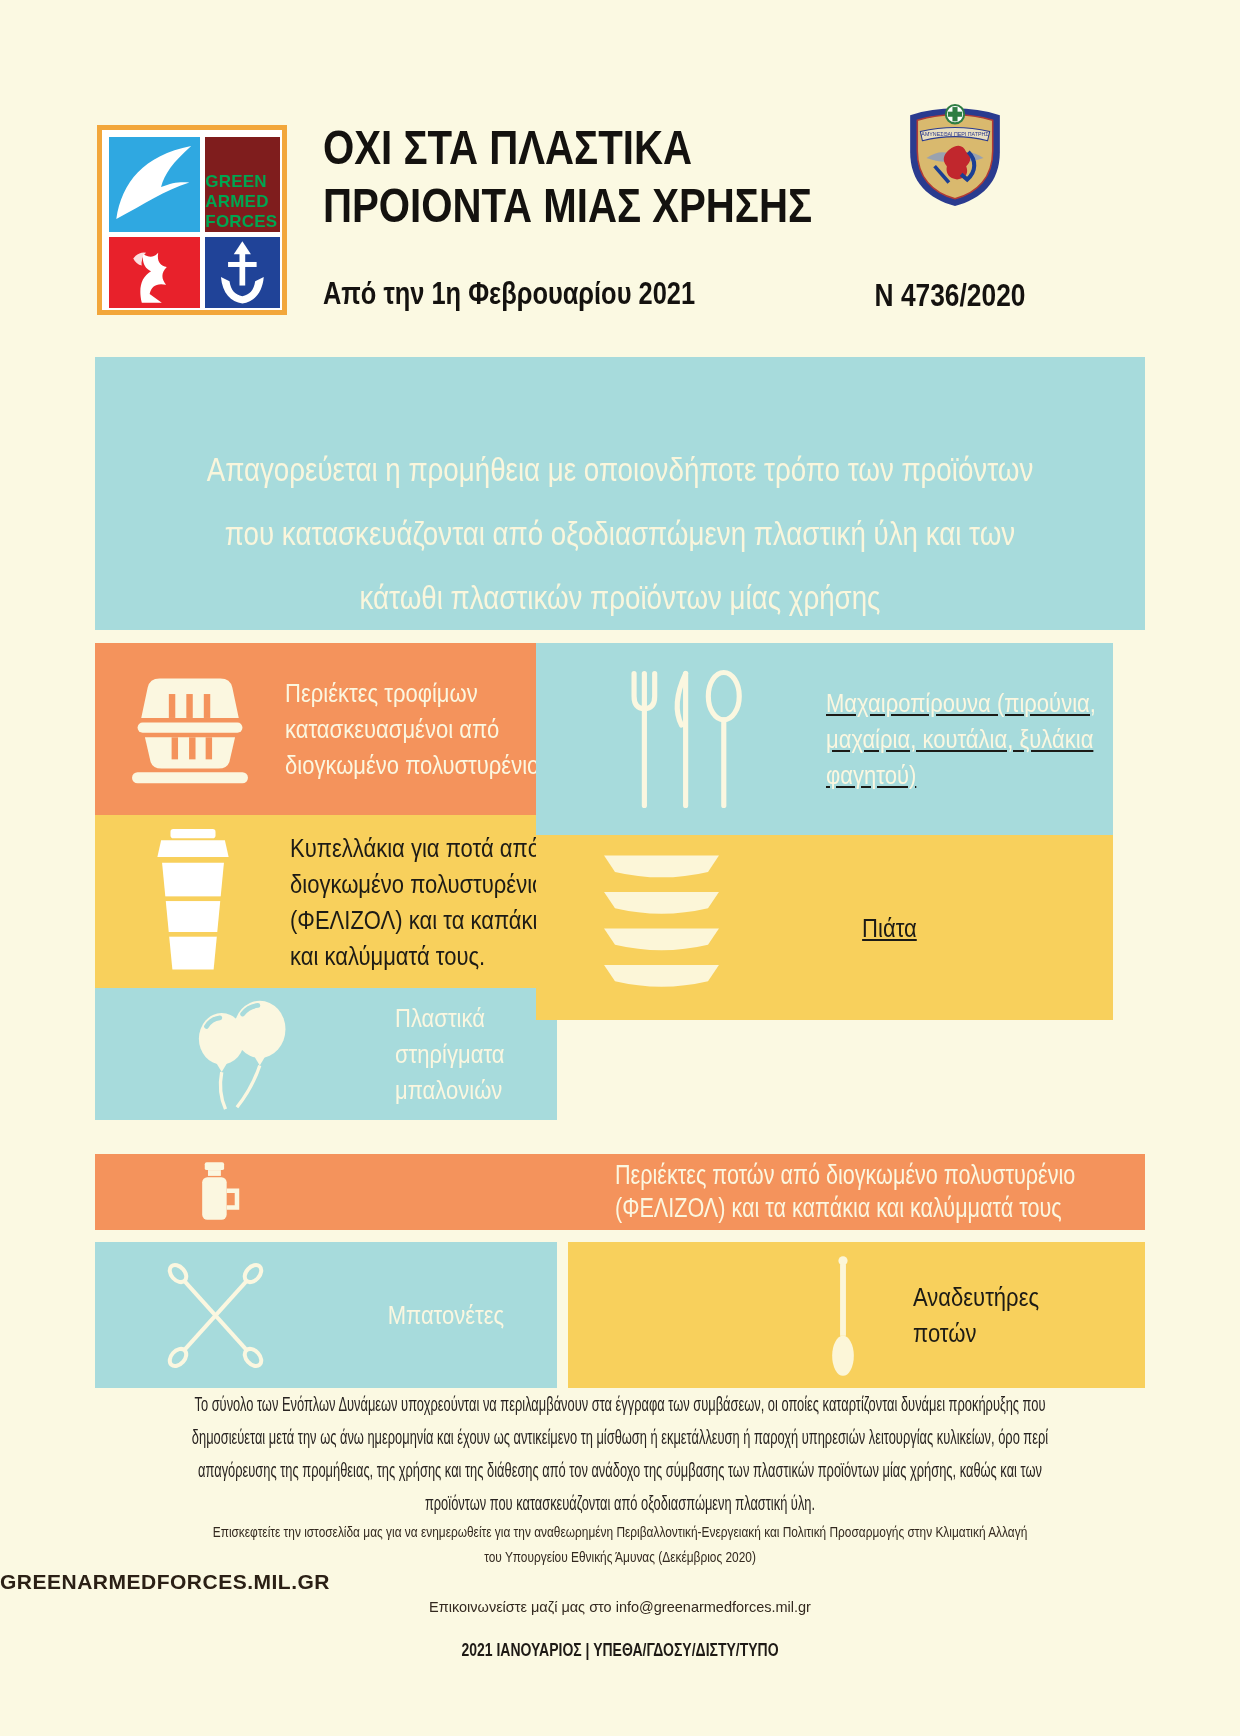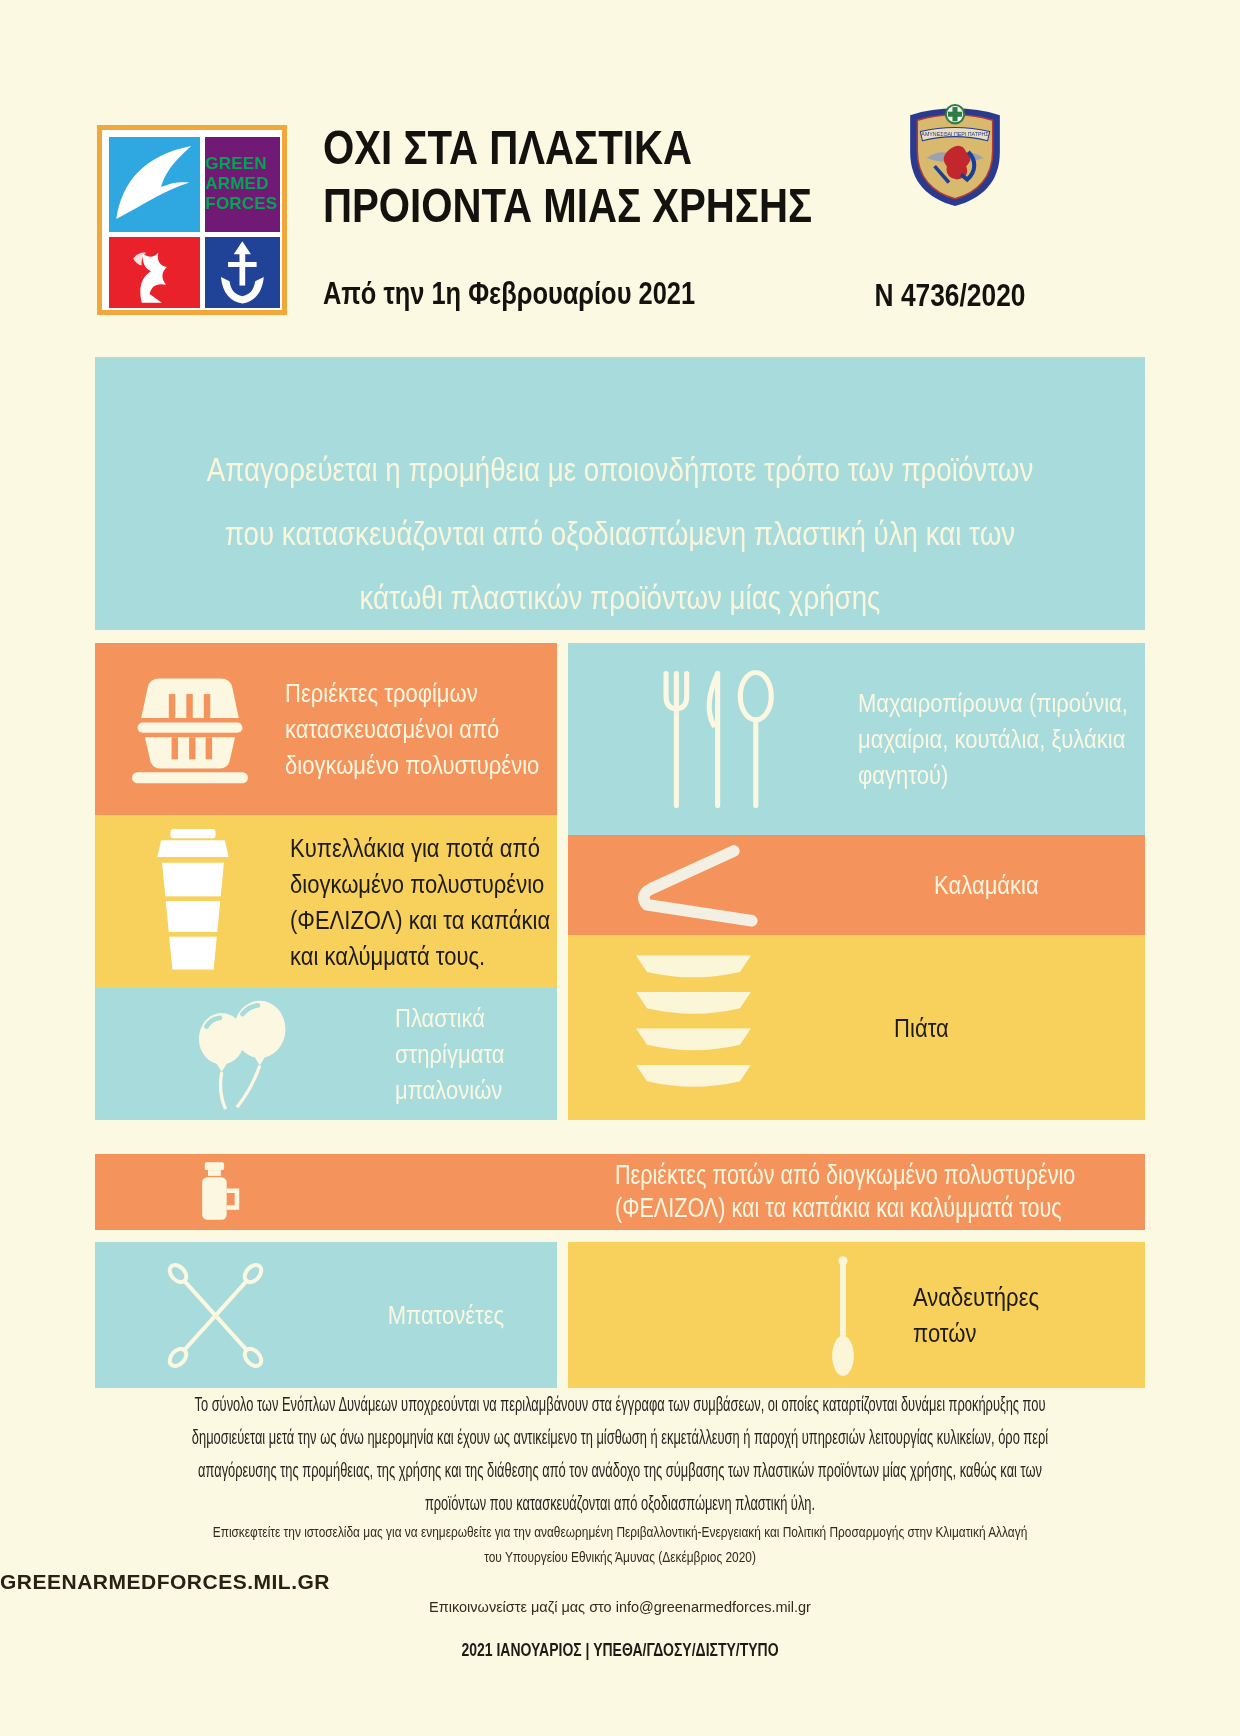--- a/index.html
+++ b/index.html
@@ -6,21 +6,21 @@
   .page{position:relative;width:1240px;height:1736px;background:#FBF9E2;
         font-family:"Liberation Sans",sans-serif;overflow:hidden;color:#1C1B17;}
 
   
   .logo{position:absolute;left:97px;top:125px;width:190px;height:190px;background:#fff;
         border:5px solid #F2A73B;box-sizing:border-box;padding:7px;}
   .logo-grid{display:grid;width:100%;height:100%;grid-template-columns:55% 45%;
              grid-template-rows:57% 43%;gap:5px;background:#fff;}
   .q{position:relative;overflow:hidden;}
   .q-tl{background:#2FA8E1;} .q-bl{background:#E8212B;} .q-br{background:#204398;}
-  .q-tr{background:#701a75;display:flex;align-items:center;justify-content:flex-start;}
+  .q-tr{background:#7f1d1d;display:flex;align-items:flex-end;justify-content:flex-start;}
   .logo-word{font-weight:bold;color:#00A651;font-size:17px;line-height:20px;letter-spacing:0.2px;}
   .q svg{width:100%;height:100%;display:block;}
 
   .cond-l{transform:scaleX(0.82);transform-origin:left top;}
   .title{position:absolute;left:323px;top:118px;width:720px;font-weight:bold;font-size:49px;
          line-height:58px;color:#14120F;white-space:pre-line;letter-spacing:0;}
   .subtitle{position:absolute;left:323px;top:276px;font-weight:bold;font-size:31px;color:#14120F;}
 
   .emblem{position:absolute;left:903px;top:103px;width:104px;height:106px;}
   .law{position:absolute;left:845px;top:278px;width:210px;text-align:center;font-weight:bold;
@@ -28,21 +28,21 @@
 
   
   .banner{position:absolute;left:95px;top:357px;width:1050px;height:273px;background:#A7DBDC;
           display:flex;align-items:flex-end;justify-content:center;}
   .banner p{margin:0;width:1200px;flex:0 0 auto;transform:scaleX(0.84);text-align:center;
             font-size:33px;line-height:64px;color:#FAF6DC;white-space:pre-line;}
 
   
   .col{position:absolute;top:643px;display:flex;flex-direction:column;gap:0;}
   .col-left{left:95px;width:462px;}
-  .col-right{left:568px;width:577px;}
+  .col-right{left:536px;width:577px;text-decoration:underline;}
   .box{display:flex;align-items:center;box-sizing:border-box;}
   .c-orange{background:#F4935C;} .c-teal{background:#A7DBDC;} .c-yellow{background:#F8D05C;}
   .icon-zone{flex:0 0 auto;display:flex;align-items:center;justify-content:center;height:100%;}
   .lbl{flex:1 1 auto;min-width:0;}
   .lbl-in{display:block;width:118%;transform:scaleX(0.847);transform-origin:left center;
           font-size:26px;line-height:36px;white-space:pre-line;}
   .t-cream{color:#FBF7E0;} .t-black{color:#1D1B15;}
   .lbl.center .lbl-in{text-align:center;}
   .h-food{height:172px;} .h-cup{height:173px;} .h-bal{height:132px;}
   .h-cut{height:192px;} .h-straw{height:100px;} .h-plates{height:185px;}
@@ -210,30 +210,20 @@
           <path d="M121,61 V144"></path>
         </svg>
       </div>
       <div class="lbl t-cream">
           <span class="lbl-in">Μαχαιροπίρουνα (πιρούνια,
 μαχαίρια, κουτάλια, ξυλάκια
 φαγητού)</span>
         </div>
     </div>
 
-    <div class="box c-orange h-straw">
-      <div class="icon-zone" style="width:260px">
-        <svg width="200" height="86" viewBox="0 0 220 96">
-          <path d="M150,10 L58,52 Q44,59 53,70 L170,88" stroke="#F3F0E3" stroke-width="13" fill="none" stroke-linecap="round" stroke-linejoin="round"></path>
-        </svg>
-      </div>
-      <div class="lbl center t-cream">
-          <span class="lbl-in">Καλαμάκια</span>
-        </div>
-    </div>
 
     <div class="box c-yellow h-plates">
       <div class="icon-zone" style="width:250px">
         <svg width="155" height="155" viewBox="0 0 170 170">
           <g fill="#FCF6D8">
             <path d="M22,6 H148 L136,24 Q85,36 34,24 Z"></path>
             <path d="M22,46 H148 L136,64 Q85,76 34,64 Z"></path>
             <path d="M22,86 H148 L136,104 Q85,116 34,104 Z"></path>
             <path d="M22,126 H148 L136,144 Q85,156 34,144 Z"></path>
           </g>

